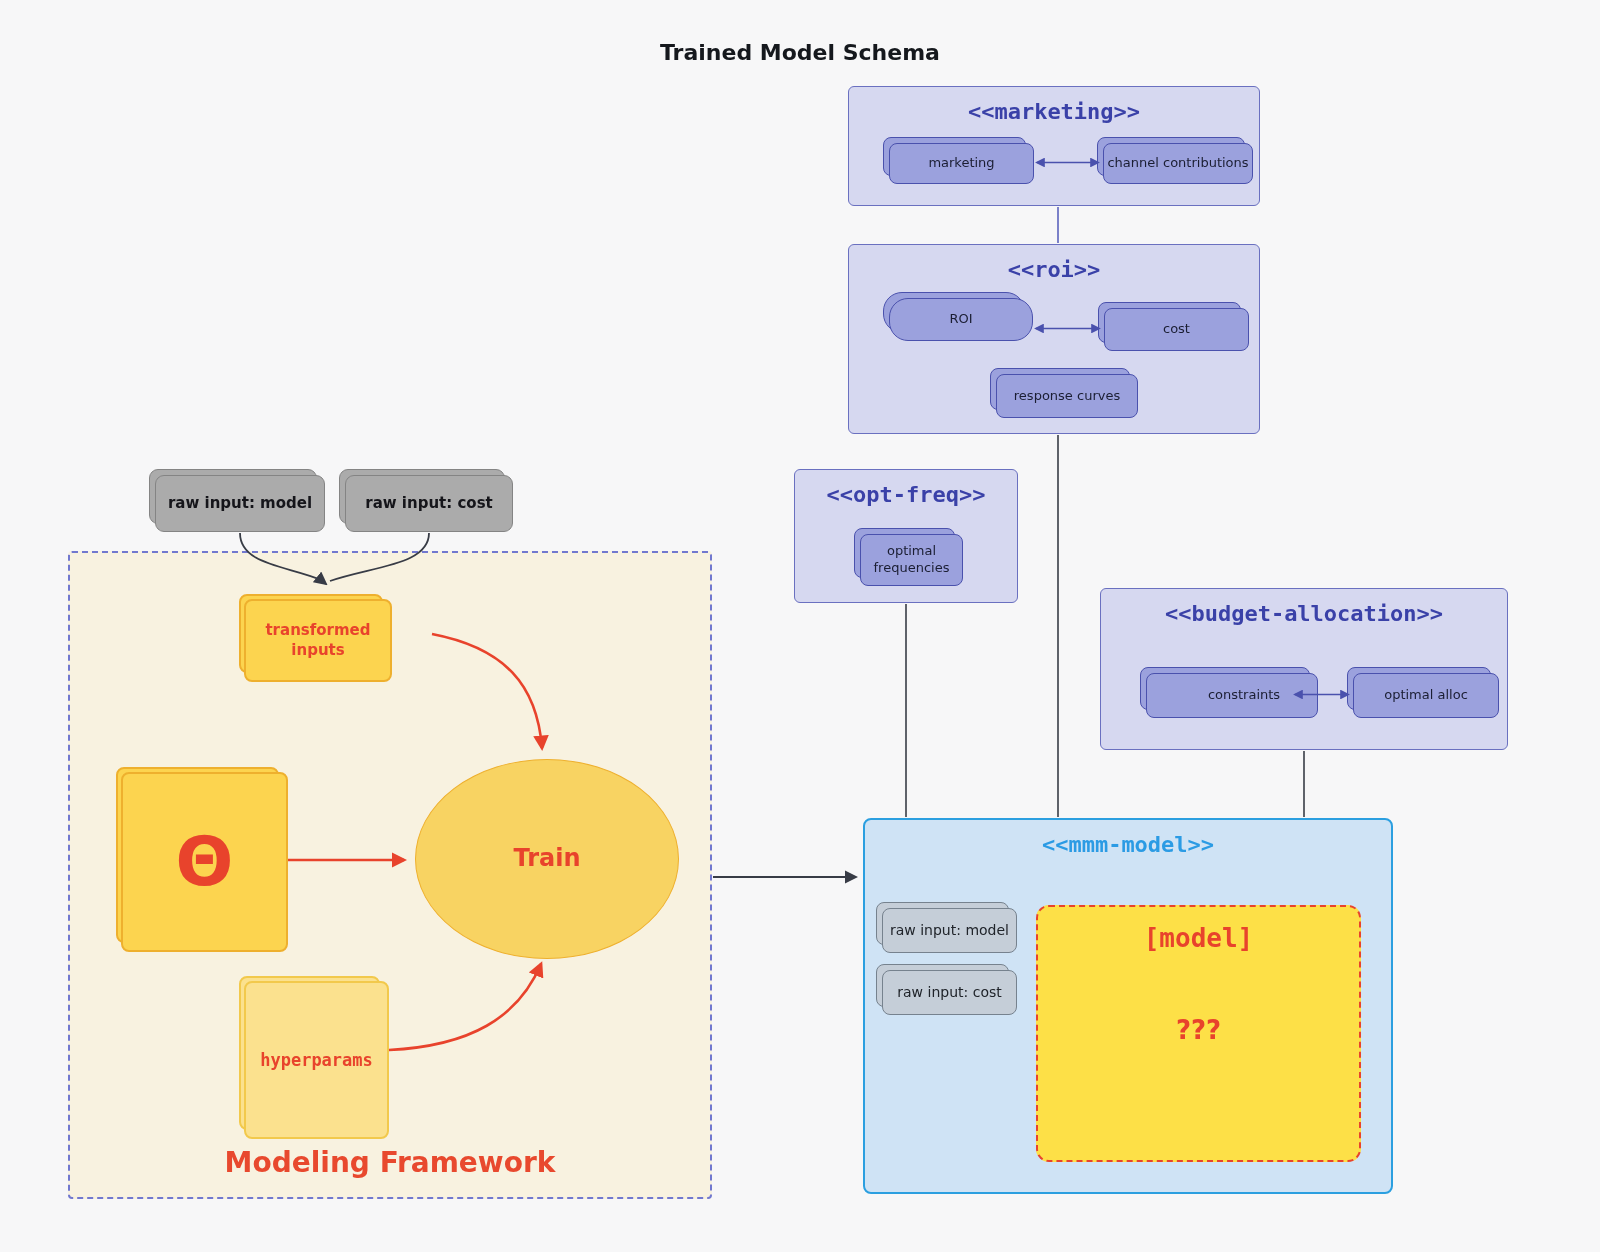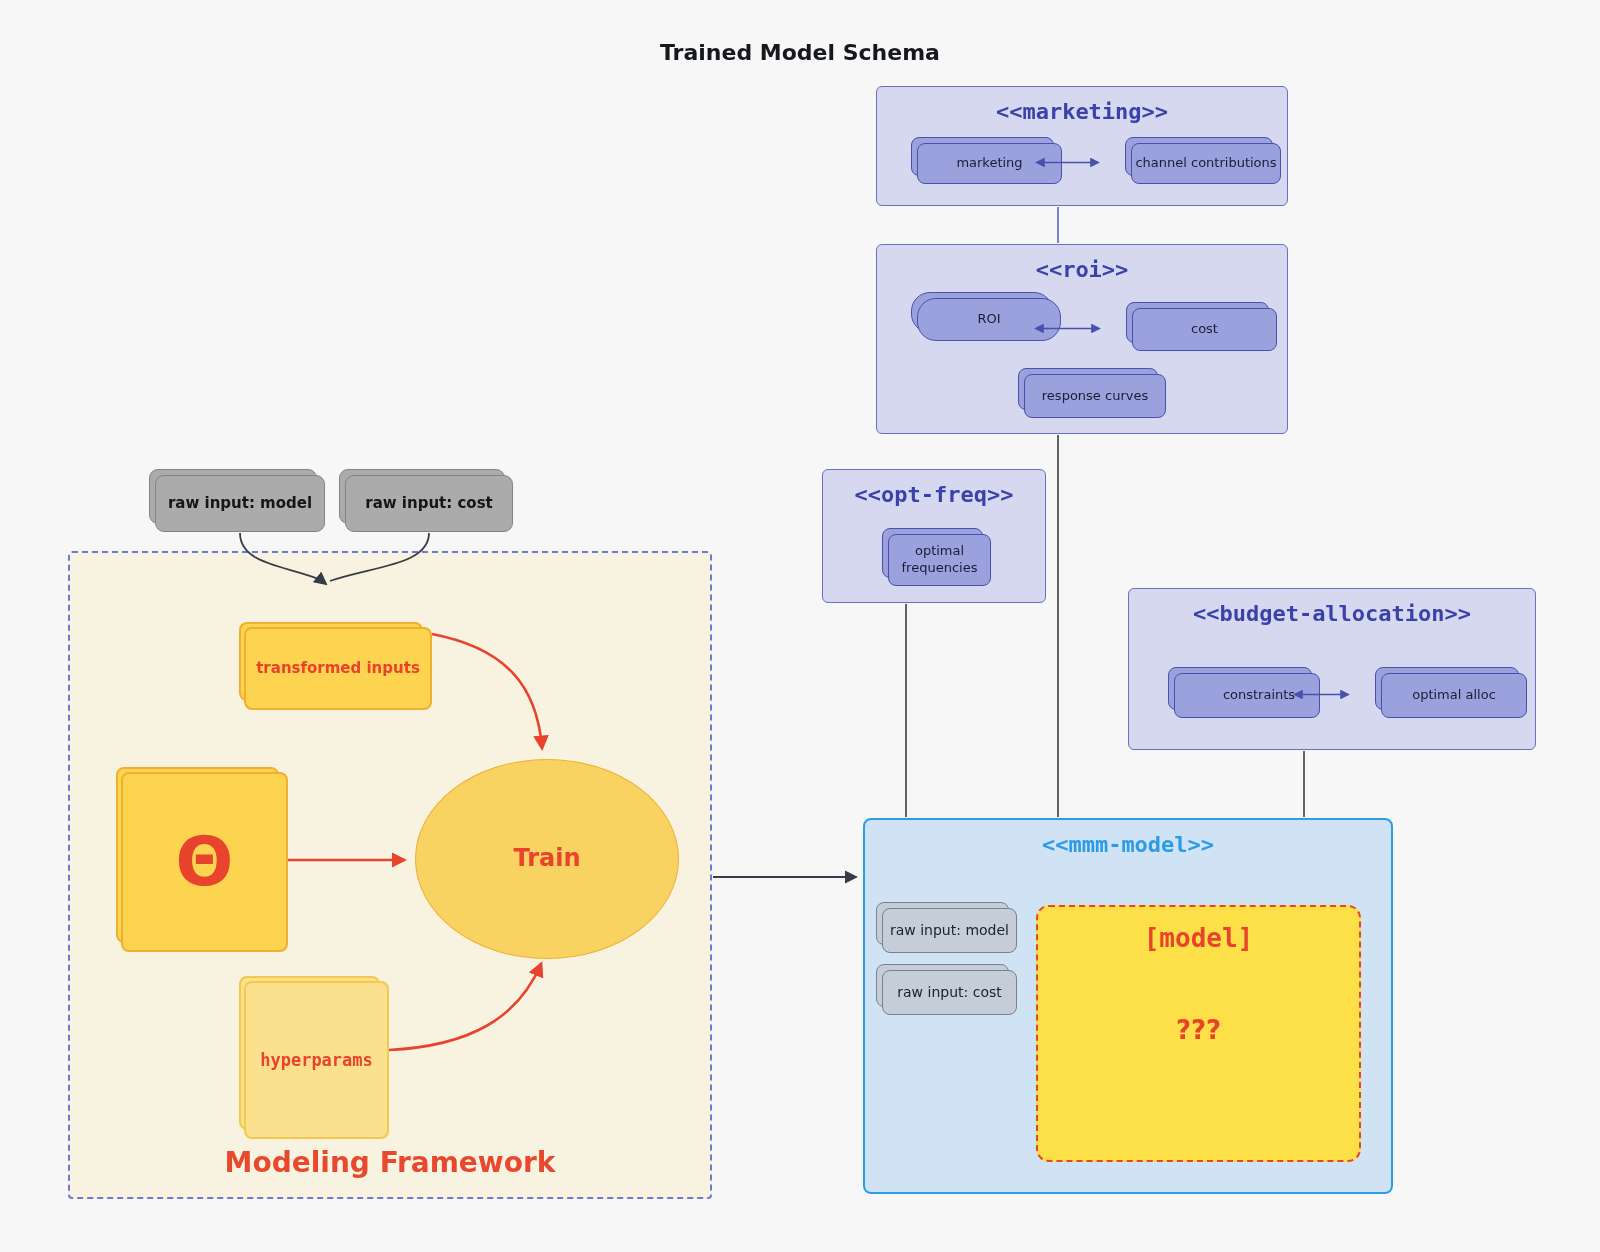--- a/index.html
+++ b/index.html
@@ -3,21 +3,21 @@
 <meta charset="utf-8">
 <style>
   html,body{margin:0;padding:0;background:#f7f7f8;}
   .canvas{position:relative;width:1600px;height:1252px;background:#f7f7f8;overflow:hidden;z-index:0;
           font-family:"DejaVu Sans","Liberation Sans",sans-serif;}
   .abs{position:absolute;box-sizing:border-box;}
   .title{left:0;top:8px;width:100%;text-align:center;font-size:22px;font-weight:bold;color:#15181d;margin-top:32px;}
 
   
   .pkg{border-radius:6px;z-index:1;}
-  .pkg-purple{background:#d6d8f0;border:1.4px solid #6a70c0;margin-left:28px;}
+  .pkg-purple{background:#d6d8f0;border:1.4px solid #6a70c0;}
   .pkg-blue{background:#cfe3f5;border:2px solid #2b9fe0;}
   .pkg-title{position:absolute;top:12px;left:0;width:100%;text-align:center;
              font-family:"DejaVu Sans Mono","Liberation Mono",monospace;font-weight:bold;font-size:22px;color:#3a41a8;}
   .pkg-blue .pkg-title{color:#2b9be4;}
 
   
   .node{display:flex;align-items:center;justify-content:center;text-align:center;
         border-radius:8px;font-size:13px;color:#1b1e33;line-height:1.3;}
   .stack::before{content:"";position:absolute;top:-7px;left:-7px;width:100%;height:100%;
                  box-sizing:border-box;border-radius:inherit;background:inherit;border:inherit;z-index:-1;}
@@ -73,21 +73,21 @@
 
   <div class="abs pkg pkg-purple" style="left:794px;top:469px;width:224px;height:134px;">
     <div class="pkg-title">&lt;&lt;opt-freq&gt;&gt;</div>
     <div class="abs node n-purple stack" style="left:65px;top:64px;width:103px;height:52px;">
       <span>optimal frequencies</span>
     </div>
   </div>
 
   <div class="abs pkg pkg-purple" style="left:1100px;top:588px;width:408px;height:162px;">
     <div class="pkg-title">&lt;&lt;budget-allocation&gt;&gt;</div>
-    <div class="abs node n-purple stack" style="left:45px;top:84px;width:146px;height:45px;padding-left:24px;">
+    <div class="abs node n-purple stack" style="left:45px;top:84px;width:172px;height:45px;padding-left:24px;">
       <span>constraints</span>
     </div>
     <div class="abs node n-purple stack" style="left:252px;top:84px;width:146px;height:45px;">
       <span>optimal alloc</span>
     </div>
   </div>
 
   <div class="abs pkg pkg-blue" style="left:863px;top:818px;width:530px;height:376px;border-radius:8px;">
     <div class="pkg-title">&lt;&lt;mmm-model&gt;&gt;</div>
     <div class="abs node n-grayblue stack" style="left:17px;top:88px;width:135px;height:45px;">
@@ -103,21 +103,21 @@
   </div>
 
   <div class="abs node n-gray stack" style="left:155px;top:475px;width:170px;height:57px;">
     <span>raw input: model</span>
   </div>
   <div class="abs node n-gray stack" style="left:345px;top:475px;width:168px;height:57px;">
     <span>raw input: cost</span>
   </div>
 
   <div class="abs framework" style="left:68px;top:551px;width:644px;height:648px;">
-    <div class="abs node n-yellow stack red-bold" style="left:174px;top:46px;width:188px;height:83px;font-size:15px;margin-top:28px;">
+    <div class="abs node n-yellow stack red-bold" style="left:174px;top:46px;width:148px;height:83px;font-size:15px;">
       <span>transformed inputs</span>
     </div>
     <div class="abs node n-yellow stack" style="left:51px;top:219px;width:167px;height:180px;">
       <span class="theta-glyph">Θ</span>
     </div>
     <div class="abs node ellipse red-bold" style="left:345px;top:206px;width:264px;height:200px;">
       <span>Train</span>
     </div>
     <div class="abs node n-yellow-light stack red-bold mono" style="left:174px;top:428px;width:145px;height:158px;font-size:17px;">
       <span>hyperparams</span>

